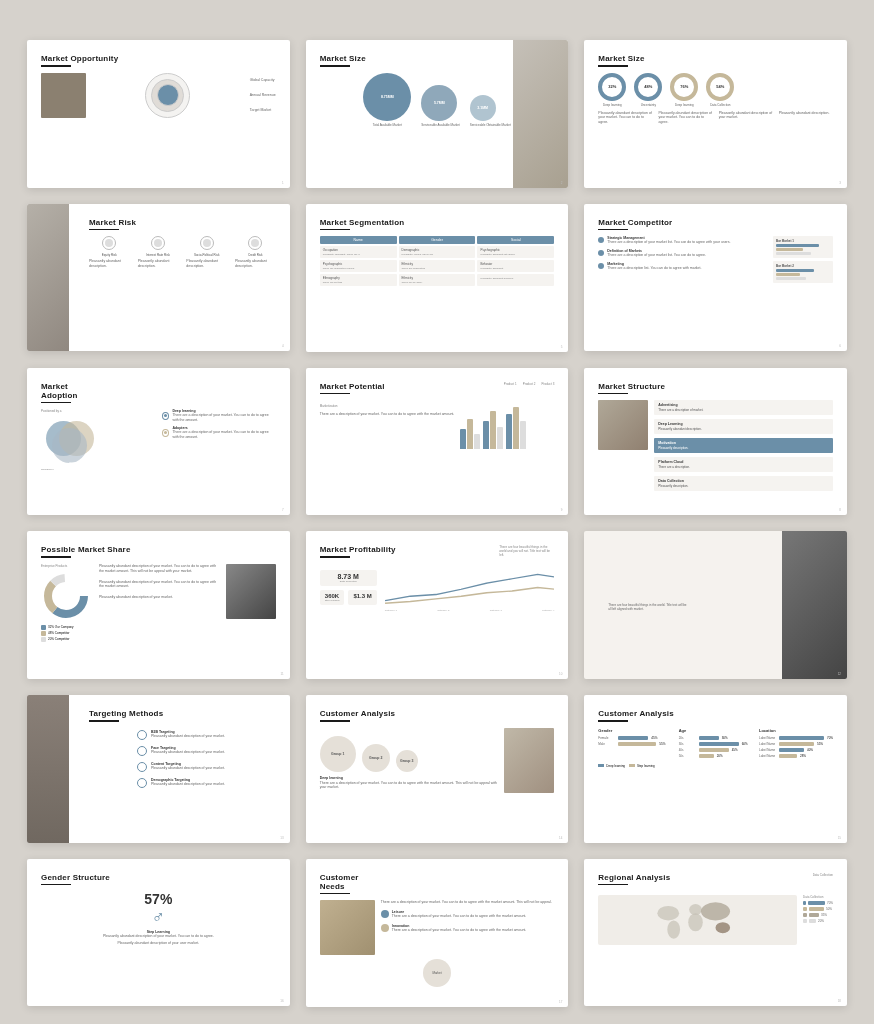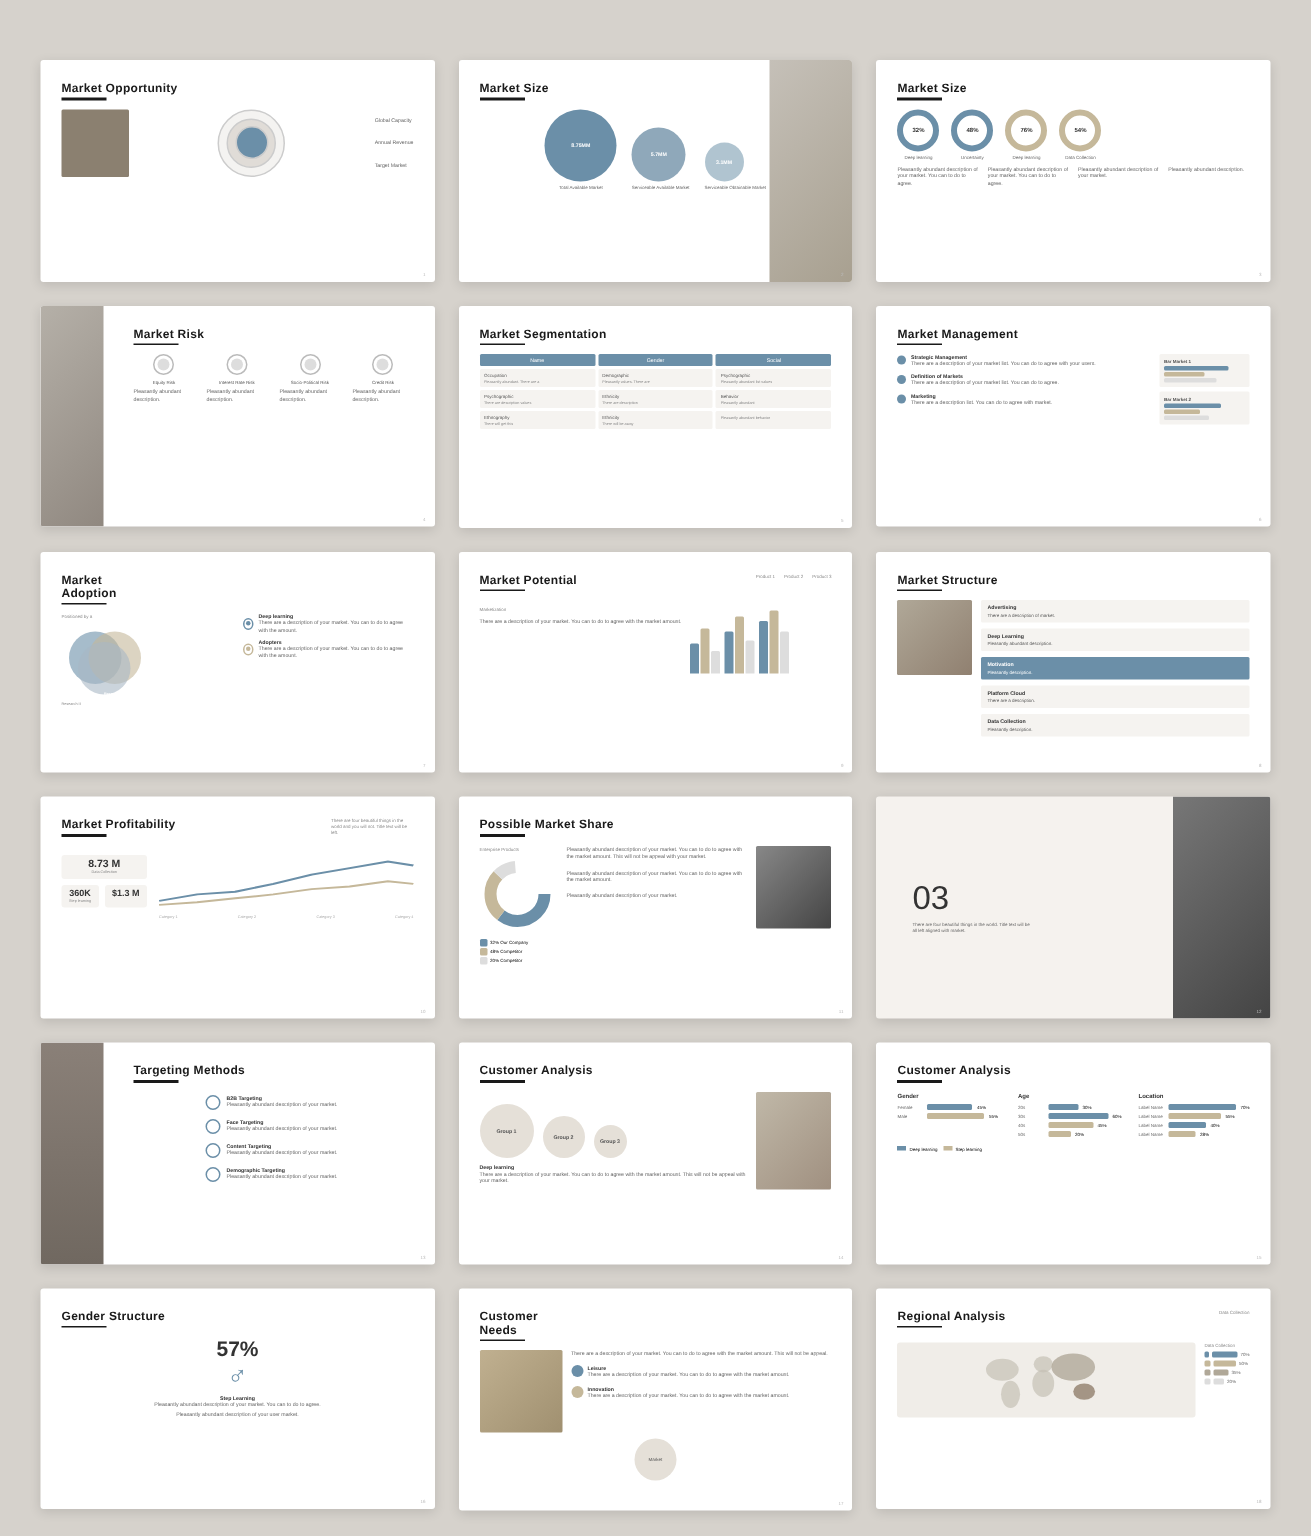--- a/index.html
+++ b/index.html
@@ -703,21 +703,21 @@
       <div class="seg-table-row">
         <div>Ethnography<br><span style="font-size:2.5px;color:#888">There will get this</span></div>
         <div>Ethnicity<br><span style="font-size:2.5px;color:#888">There will be away</span></div>
         <div><span style="font-size:2.5px;color:#888">Pleasantly abundant behavior</span></div>
       </div>
     </div>
     <div class="slide-number">5</div>
   </div>
 
   <div class="slide slide-6">
-    <div class="slide-title">Market Management</div>
+    <div class="slide-title">Market Competitor</div>
     <div class="slide-underline"></div>
     <div class="def-grid">
       <div class="def-left">
         <div class="def-item">
           <div class="def-dot"></div>
           <div>
             <div style="font-size:3.5px;font-weight:700;color:#333;">Strategic Management</div>
             <div class="slide-text">There are a description of your market list. You can do to agree with your users.</div>
           </div>
         </div>
@@ -854,61 +854,20 @@
           <div class="struct-item-title">Platform Cloud</div>
           <div>There are a description.</div>
         </div>
         <div class="struct-item">
           <div class="struct-item-title">Data Collection</div>
           <div>Pleasantly description.</div>
         </div>
       </div>
     </div>
     <div class="slide-number">8</div>
-  </div>
-
-  <div class="slide slide-10">
-    <div style="display:flex;justify-content:space-between;align-items:flex-start;">
-      <div>
-        <div class="slide-title">Market Profitability</div>
-        <div class="slide-underline"></div>
-      </div>
-      <div style="font-size:3px;color:#888;width:55px;">There are four beautiful things in the world and you will not. Title text will be left.</div>
-    </div>
-    <div class="profit-content">
-      <div>
-        <div class="num-box" style="margin-bottom:4px;">
-          <div class="num-val">8.73 M</div>
-          <div class="num-label">Data Collection</div>
-        </div>
-        <div style="display:flex;gap:4px;">
-          <div class="num-box">
-            <div class="num-val" style="font-size:6px;">360K</div>
-            <div class="num-label">Step learning</div>
-          </div>
-          <div class="num-box">
-            <div class="num-val" style="font-size:6px;">$1.3 M</div>
-            <div class="num-label"></div>
-          </div>
-        </div>
-      </div>
-      <div class="profit-chart">
-        <svg viewBox="0 0 100 40" preserveAspectRatio="none" class="line-chart-svg">
-          <polyline points="0,35 15,30 30,28 45,22 60,15 75,10 90,5 100,8" fill="none" stroke="#6b8fa8" stroke-width="1.5"></polyline>
-          <polyline points="0,38 15,36 30,33 45,30 60,26 75,24 90,20 100,22" fill="none" stroke="#c5b89a" stroke-width="1.5"></polyline>
-        </svg>
-        <div style="display:flex;justify-content:space-between;font-size:2.5px;color:#aaa;">
-          <span>Category 1</span>
-          <span>Category 2</span>
-          <span>Category 3</span>
-          <span>Category 4</span>
-        </div>
-      </div>
-    </div>
-    <div class="slide-number">10</div>
   </div>
 
   <div class="slide slide-11">
     <div class="slide-title">Possible Market Share</div>
     <div class="slide-underline"></div>
     <div class="share-content">
       <div>
         <div style="font-size:3px;color:#888;margin-bottom:3px;">Enterprise Products</div>
         <svg viewBox="0 0 50 50" width="50" height="50">
           <circle cx="25" cy="25" r="18" fill="none" stroke="#6b8fa8" stroke-width="8" stroke-dasharray="40 73" stroke-dashoffset="0"></circle>
@@ -933,23 +892,63 @@
       <div style="flex:1;">
         <div class="slide-text" style="margin-bottom:6px;">Pleasantly abundant description of your market. You can to do to agree with the market amount. This will not be appeal with your market.</div>
         <div class="slide-text" style="margin-bottom:6px;">Pleasantly abundant description of your market. You can to do to agree with the market amount.</div>
         <div class="slide-text">Pleasantly abundant description of your market.</div>
       </div>
       <div class="photo-right" style="position:relative;width:50px;height:55px;background:linear-gradient(135deg,#888,#444);border-radius:1px;flex-shrink:0;"></div>
     </div>
     <div class="slide-number">11</div>
   </div>
 
+  <div class="slide slide-10">
+    <div style="display:flex;justify-content:space-between;align-items:flex-start;">
+      <div>
+        <div class="slide-title">Market Profitability</div>
+        <div class="slide-underline"></div>
+      </div>
+      <div style="font-size:3px;color:#888;width:55px;">There are four beautiful things in the world and you will not. Title text will be left.</div>
+    </div>
+    <div class="profit-content">
+      <div>
+        <div class="num-box" style="margin-bottom:4px;">
+          <div class="num-val">8.73 M</div>
+          <div class="num-label">Data Collection</div>
+        </div>
+        <div style="display:flex;gap:4px;">
+          <div class="num-box">
+            <div class="num-val" style="font-size:6px;">360K</div>
+            <div class="num-label">Step learning</div>
+          </div>
+          <div class="num-box">
+            <div class="num-val" style="font-size:6px;">$1.3 M</div>
+            <div class="num-label"></div>
+          </div>
+        </div>
+      </div>
+      <div class="profit-chart">
+        <svg viewBox="0 0 100 40" preserveAspectRatio="none" class="line-chart-svg">
+          <polyline points="0,35 15,30 30,28 45,22 60,15 75,10 90,5 100,8" fill="none" stroke="#6b8fa8" stroke-width="1.5"></polyline>
+          <polyline points="0,38 15,36 30,33 45,30 60,26 75,24 90,20 100,22" fill="none" stroke="#c5b89a" stroke-width="1.5"></polyline>
+        </svg>
+        <div style="display:flex;justify-content:space-between;font-size:2.5px;color:#aaa;">
+          <span>Category 1</span>
+          <span>Category 2</span>
+          <span>Category 3</span>
+          <span>Category 4</span>
+        </div>
+      </div>
+    </div>
+    <div class="slide-number">10</div>
+  </div>
+
   <div class="slide slide-12">
     <div style="padding:10px;height:100%;display:flex;flex-direction:column;justify-content:center;">
-      <div class="number-large">03</div>
       <div class="slide-text" style="margin-top:4px;font-size:3px;width:80px;">There are four beautiful things in the world. Title text will be all left aligned with market.</div>
     </div>
     <div class="photo-right"></div>
     <div class="slide-number">12</div>
   </div>
 
   <div class="slide slide-13">
     <div class="photo"></div>
     <div style="margin-left:48px;">
       <div class="slide-title">Targeting Methods</div>

